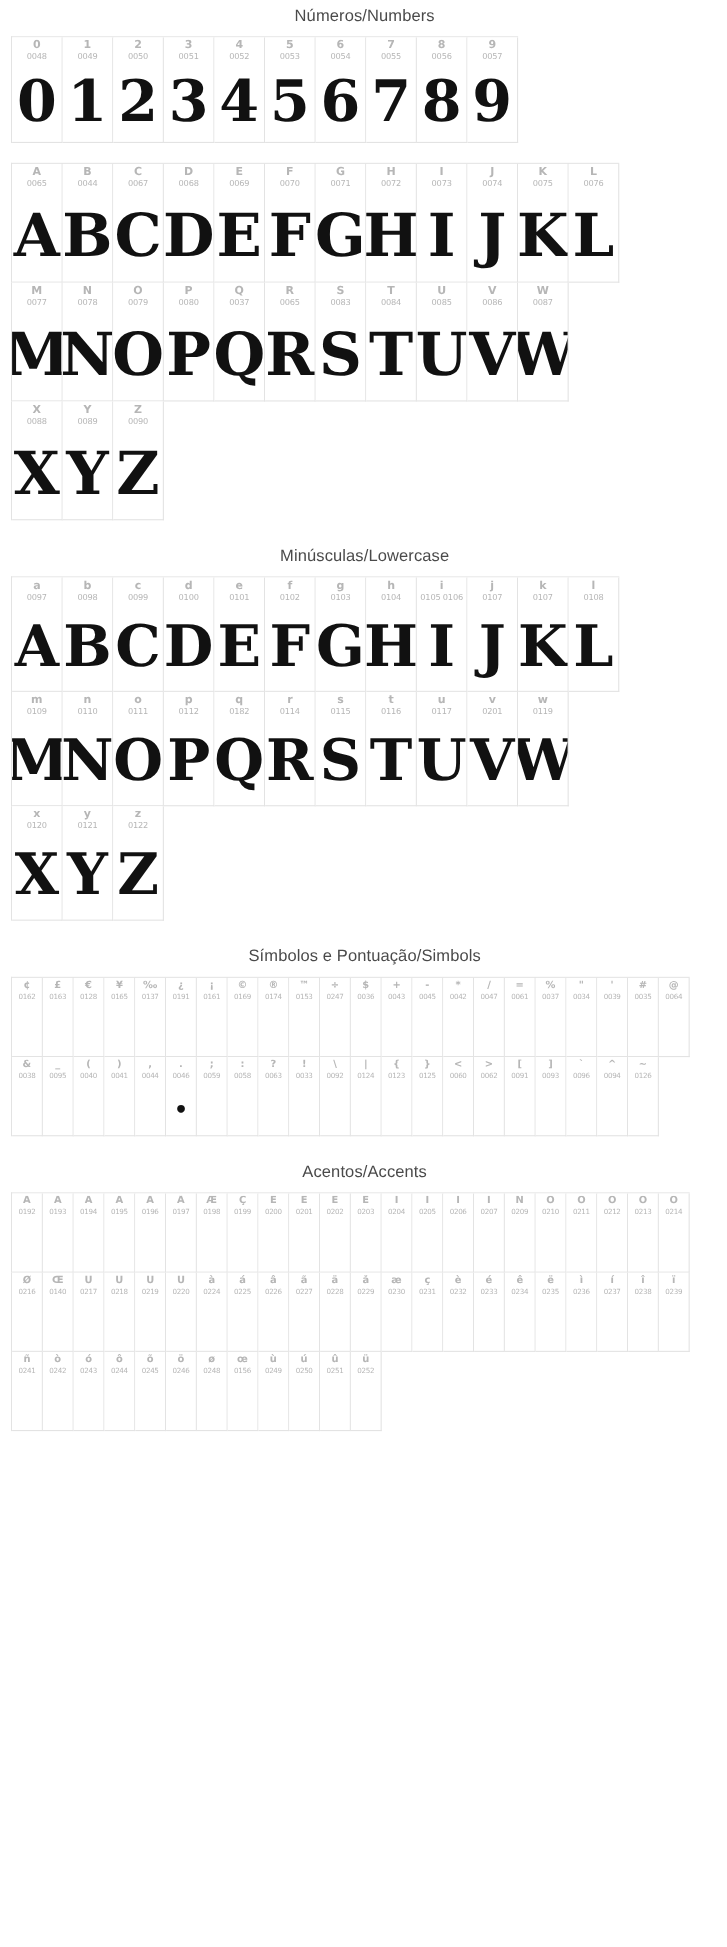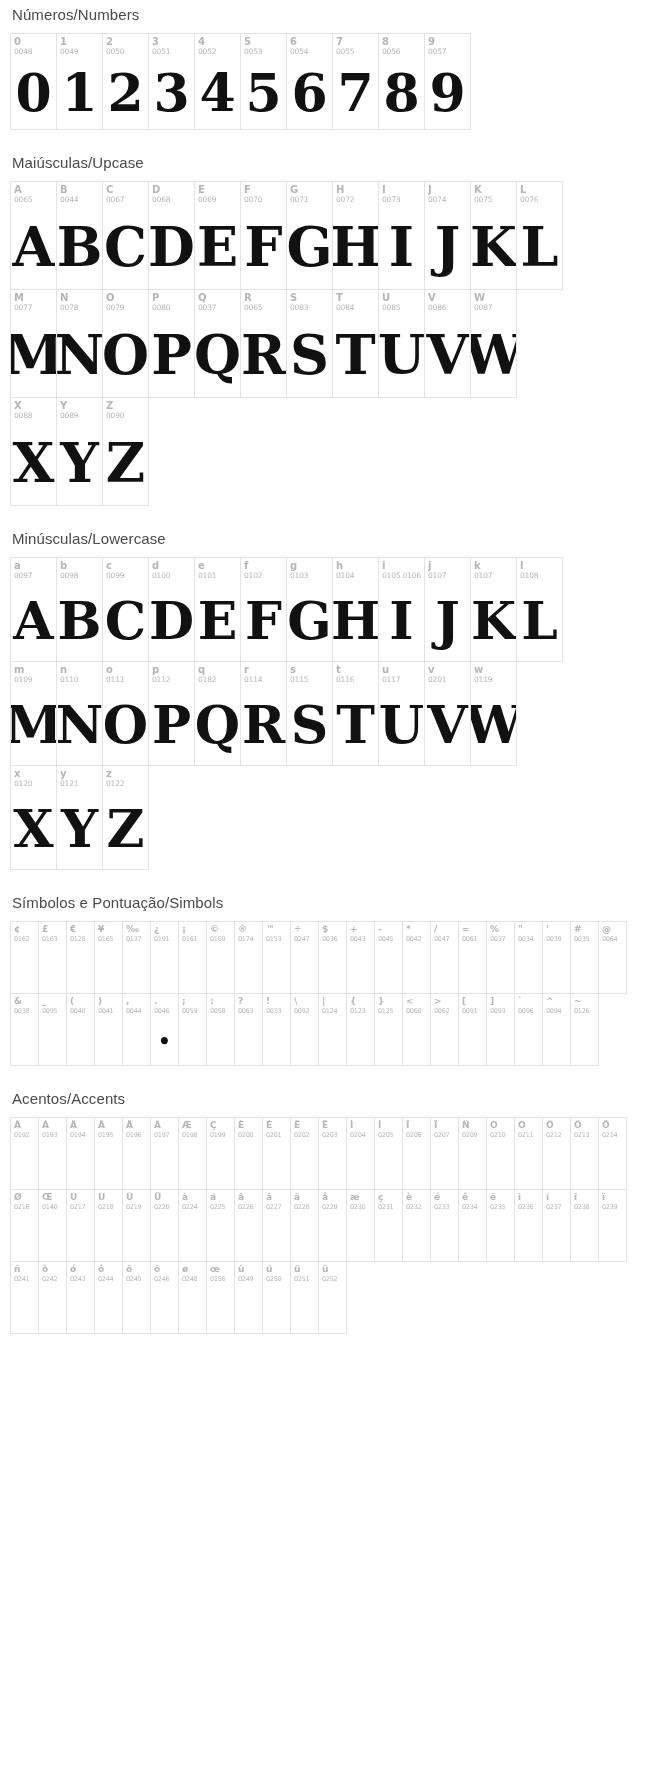--- a/index.html
+++ b/index.html
@@ -10,20 +10,21 @@
   body {
     width: 661px;
     font-family: "Liberation Sans", sans-serif;
     color: #333333;
     -webkit-font-smoothing: antialiased;
   }
   .page {
     width: 661px;
     box-sizing: border-box;
     padding: 0 10px 20px 10px;
+    text-align: center;
   }
   .section {
     margin-bottom: 18px;
   }
   .section-title {
     font-size: 15px;
     color: #4a4a4a;
     font-weight: 400;
     margin: 0 0 10px 2px;
     padding-top: 6px;
@@ -183,21 +184,20 @@
               <div class="cell-head">
                 <div class="cell-char">9</div>
                 <div class="cell-code">0057</div>
               </div>
               <div class="cell-glyph">9</div>
             </div>
           </div>
         </div>
       </div>
       <div class="section">
-        <div class="section-title">Maiúsculas/Upcase</div>
         <div class="glyph-rows sz-up">
           <div class="glyph-row">
             <div class="glyph-cell">
               <div class="cell-head">
                 <div class="cell-char">A</div>
                 <div class="cell-code">0065</div>
               </div>
               <div class="cell-glyph">A</div>
             </div>
             <div class="glyph-cell">

